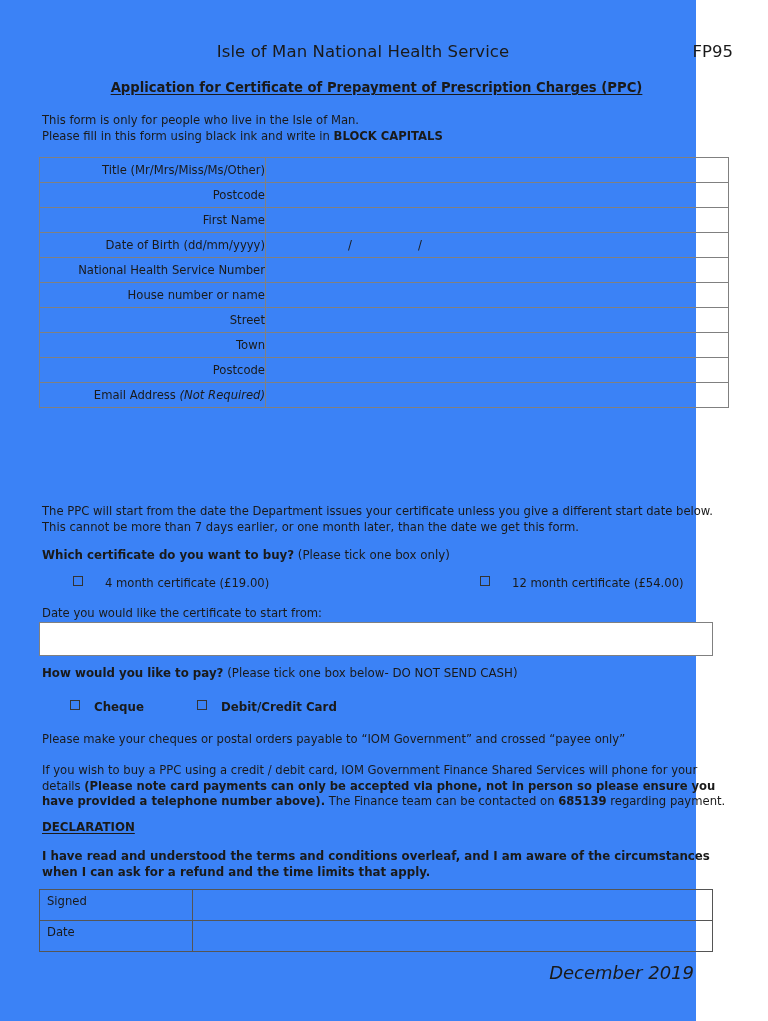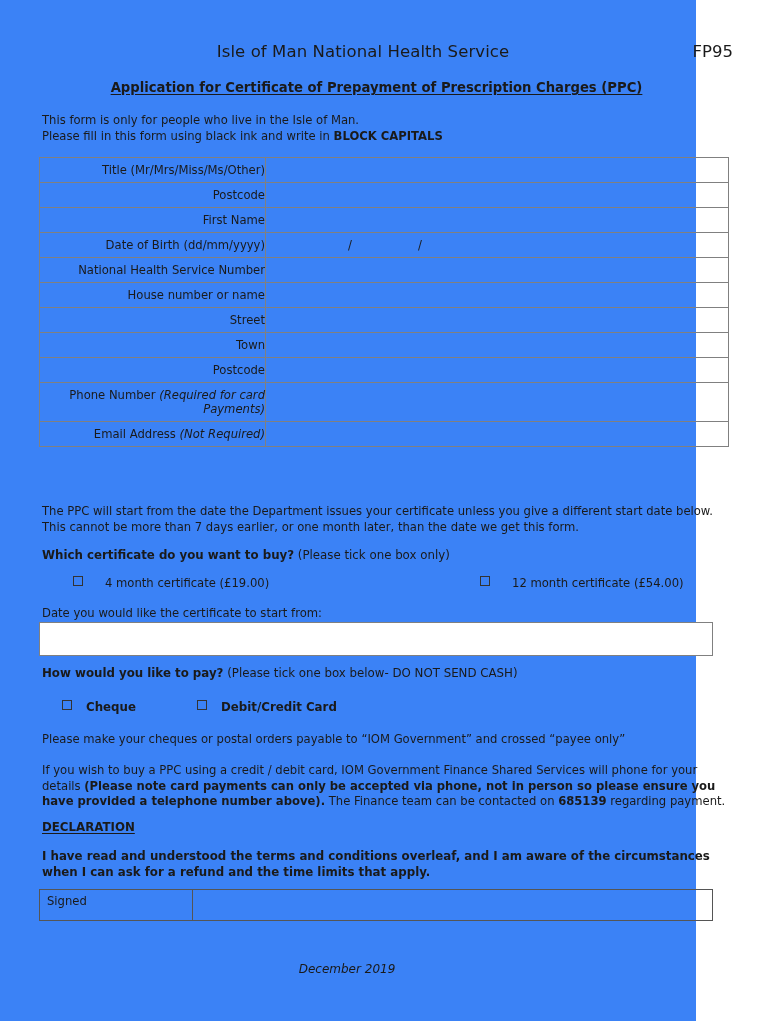--- a/index.html
+++ b/index.html
@@ -169,21 +169,21 @@
   }
   .pay-opt { position: absolute; top: 0; white-space: nowrap; }
   .pay-opt .box {
     display: inline-block;
     width: 8px; height: 8px;
     border: 1px solid #333;
     margin-right: 14px;
     vertical-align: 1px;
     font-weight: normal;
   }
-  .pay-opt-1 { left: 20px; }
+  .pay-opt-1 { left: 28px; }
   .pay-opt-2 { left: 155px; }
 
   .p-cheque {
     position: absolute;
     left: 42px; top: 732px;
     width: 680px;
     font-size: 11.6px;
     line-height: 15.6px;
   }
   .p-card {
@@ -226,22 +226,22 @@
     padding: 4px 0 4px 7px;
     vertical-align: top;
     height: 22px;
   }
   .sign-table td.lbl { width: 145px; }
 
   .footer-date {
     position: absolute;
     left: 0; top: 962px;
     width: 694px;
-    text-align: center;
-    font-size: 12px;
+    text-align: right;
+    font-size: 18px;
     font-style: italic;
   }
 </style>
 </head>
 <body>
 
 <div class="page">
 
   <div class="hdr-row">
     <div class="hdr-title">Isle of Man National Health Service</div>
@@ -291,24 +291,20 @@
         <td class="val"></td>
       </tr>
       <tr>
         <td class="lbl">Town</td>
         <td class="val"></td>
       </tr>
       <tr>
         <td class="lbl">Postcode</td>
         <td class="val"></td>
       </tr>
-      <tr class="r-two">
-        <td class="lbl"><span>Phone Number </span><i>(Required for card Payments)</i></td>
-        <td class="val"></td>
-      </tr>
       <tr>
         <td class="lbl"><span>Email Address </span><i>(Not Required)</i></td>
         <td class="val"></td>
       </tr>
     </tbody>
   </table>
 
   <div class="p-ppc">
     <span>The PPC will start from the date the Department issues your certificate unless you give a different start date below.</span><br>
     <span>This cannot be more than 7 days earlier, or one month later, than the date we get this form.</span>
@@ -351,18 +347,22 @@
 
   <div class="decl-head">DECLARATION</div>
   <div class="decl-body">I have read and understood the terms and conditions overleaf, and I am aware of the circumstances when I can ask for a refund and the time limits that apply.</div>
 
   <table class="sign-table">
     <tbody>
       <tr>
         <td class="lbl">Signed</td>
         <td></td>
       </tr>
+      <tr>
+        <td class="lbl">Date</td>
+        <td></td>
+      </tr>
     </tbody>
   </table>
 
   <div class="footer-date">December 2019</div>
 
 </div>
 
 </body></html>

